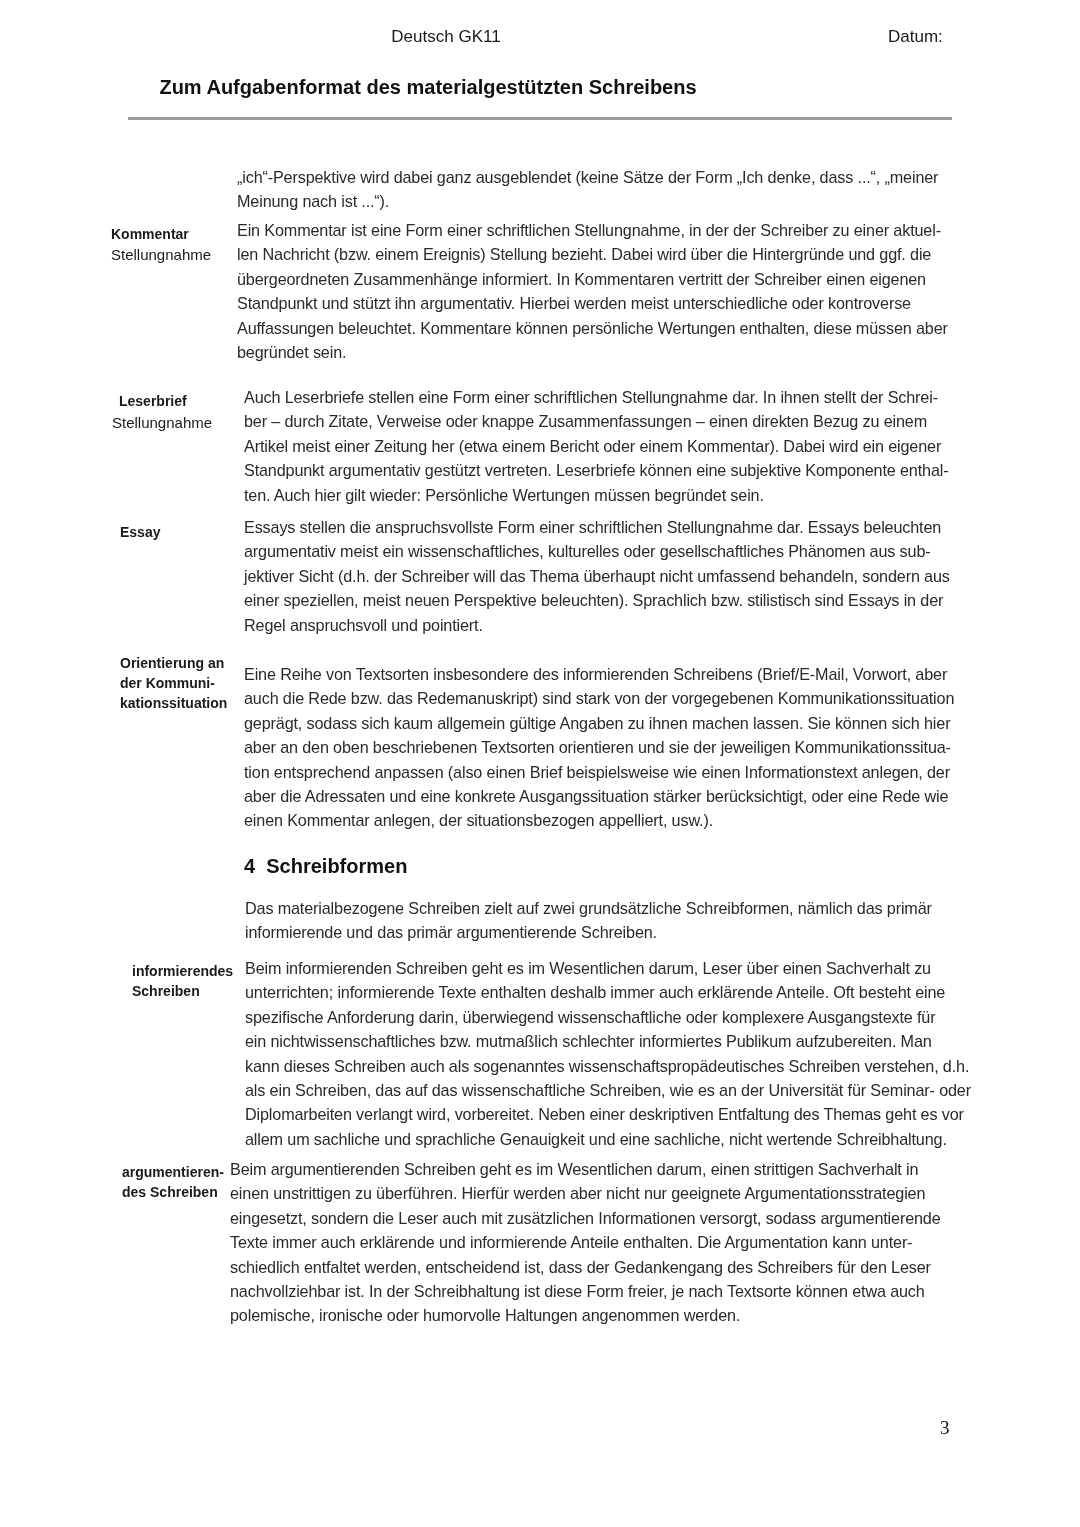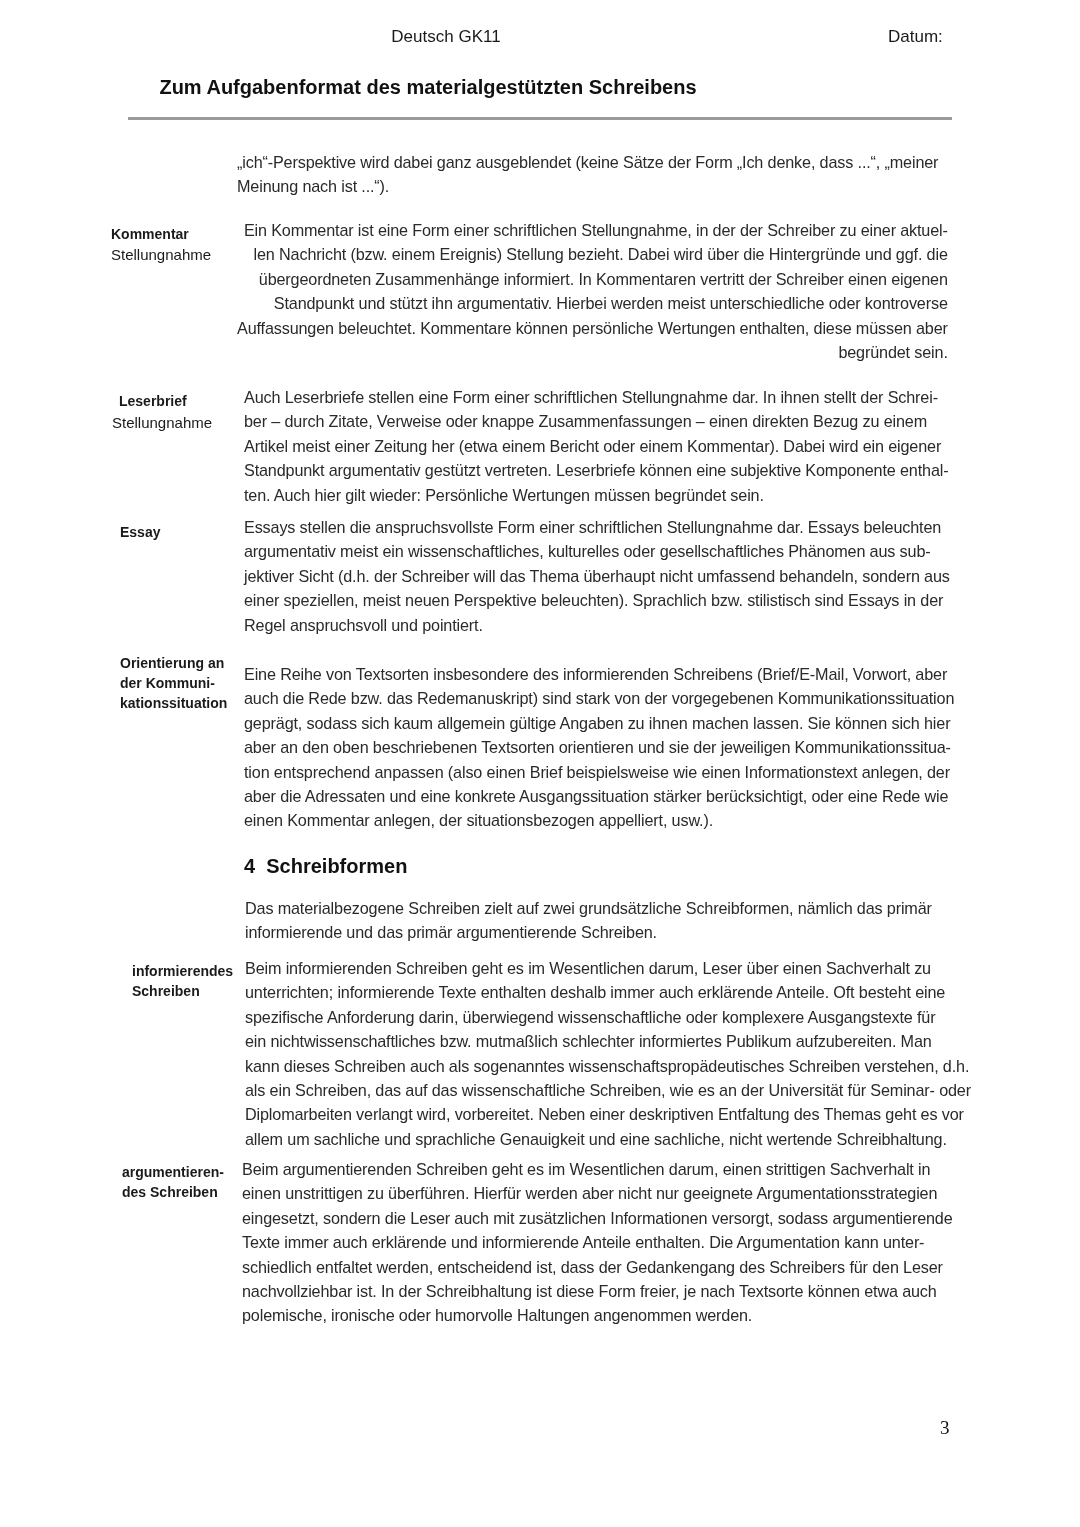--- a/index.html
+++ b/index.html
@@ -40,30 +40,30 @@
     }
   </style>
 </head>
 <body>
 
 <div class="hdr-course">Deutsch GK11</div>
 <div class="hdr-date">Datum:</div>
 <div class="hdr-title">Zum Aufgabenformat des materialgestützten Schreibens</div>
 <div class="hdr-rule"></div>
 
-<div class="para" style="top:150px; left:237px;">
+<div class="para" style="top:165px; left:237px;">
   <span class="line">„ich“-Perspektive wird dabei ganz ausgeblendet (keine Sätze der Form „Ich denke, dass ...“, „meiner</span>
   <span class="line">Meinung nach ist ...“).</span>
 </div>
 
 <div class="label" style="top:224px; left:111px;">
   <div class="b">Kommentar</div>
   <div style="font-size:15px; margin-top:1px;">Stellungnahme</div>
 </div>
-<div class="para" style="top:218px; left:237px;text-align:right;">
+<div class="para" style="top:218px; left:237px;">
   <span class="line">Ein Kommentar ist eine Form einer schriftlichen Stellungnahme, in der der Schreiber zu einer aktuel-</span>
   <span class="line">len Nachricht (bzw. einem Ereignis) Stellung bezieht. Dabei wird über die Hintergründe und ggf. die</span>
   <span class="line">übergeordneten Zusammenhänge informiert. In Kommentaren vertritt der Schreiber einen eigenen</span>
   <span class="line">Standpunkt und stützt ihn argumentativ. Hierbei werden meist unterschiedliche oder kontroverse</span>
   <span class="line">Auffassungen beleuchtet. Kommentare können persönliche Wertungen enthalten, diese müssen aber</span>
   <span class="line">begründet sein.</span>
 </div>
 
 <div class="label" style="top:391px; left:119px;">
   <div class="b">Leserbrief</div>
@@ -121,21 +121,21 @@
   <span class="line">kann dieses Schreiben auch als sogenanntes wissenschaftspropädeutisches Schreiben verstehen, d.h.</span>
   <span class="line">als ein Schreiben, das auf das wissenschaftliche Schreiben, wie es an der Universität für Seminar- oder</span>
   <span class="line">Diplomarbeiten verlangt wird, vorbereitet. Neben einer deskriptiven Entfaltung des Themas geht es vor</span>
   <span class="line">allem um sachliche und sprachliche Genauigkeit und eine sachliche, nicht wertende Schreibhaltung.</span>
 </div>
 
 <div class="label" style="top:1162px; left:122px;">
   <div class="b">argumentieren-</div>
   <div class="b">des Schreiben</div>
 </div>
-<div class="para" style="top:1157px; left:242px;">
+<div class="para" style="top:1157px; left:230px;">
   <span class="line">Beim argumentierenden Schreiben geht es im Wesentlichen darum, einen strittigen Sachverhalt in</span>
   <span class="line">einen unstrittigen zu überführen. Hierfür werden aber nicht nur geeignete Argumentationsstrategien</span>
   <span class="line">eingesetzt, sondern die Leser auch mit zusätzlichen Informationen versorgt, sodass argumentierende</span>
   <span class="line">Texte immer auch erklärende und informierende Anteile enthalten. Die Argumentation kann unter-</span>
   <span class="line">schiedlich entfaltet werden, entscheidend ist, dass der Gedankengang des Schreibers für den Leser</span>
   <span class="line">nachvollziehbar ist. In der Schreibhaltung ist diese Form freier, je nach Textsorte können etwa auch</span>
   <span class="line">polemische, ironische oder humorvolle Haltungen angenommen werden.</span>
 </div>
 
 <div class="page-num">3</div>

